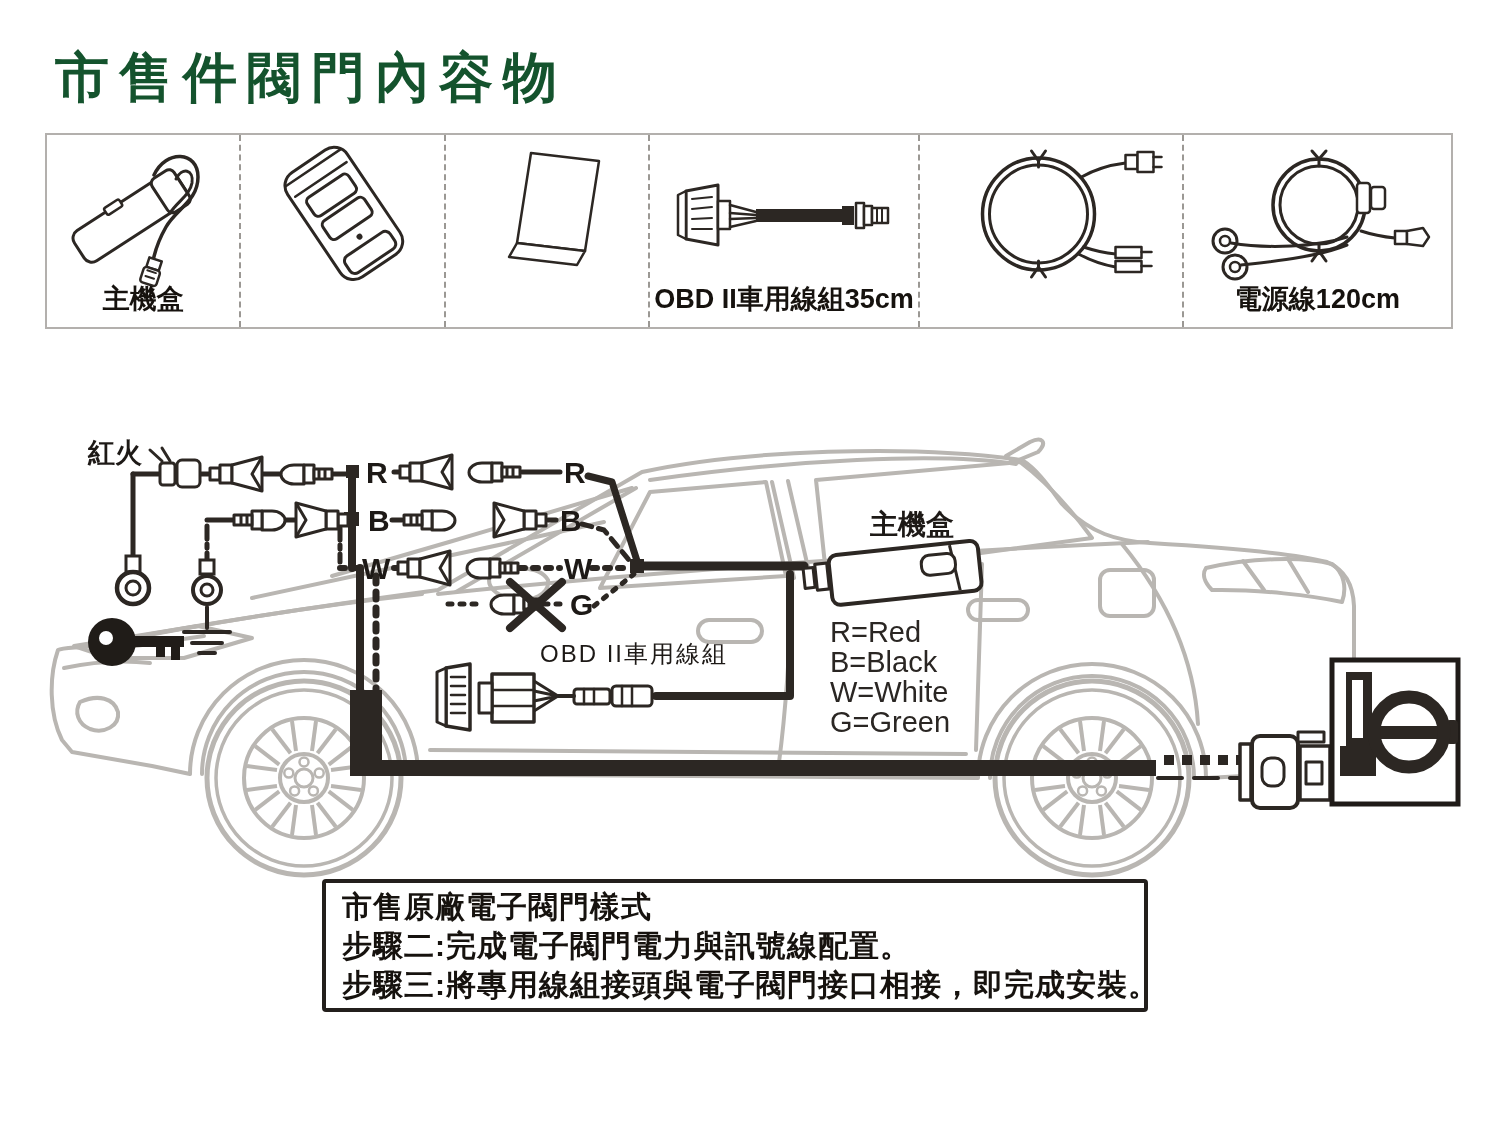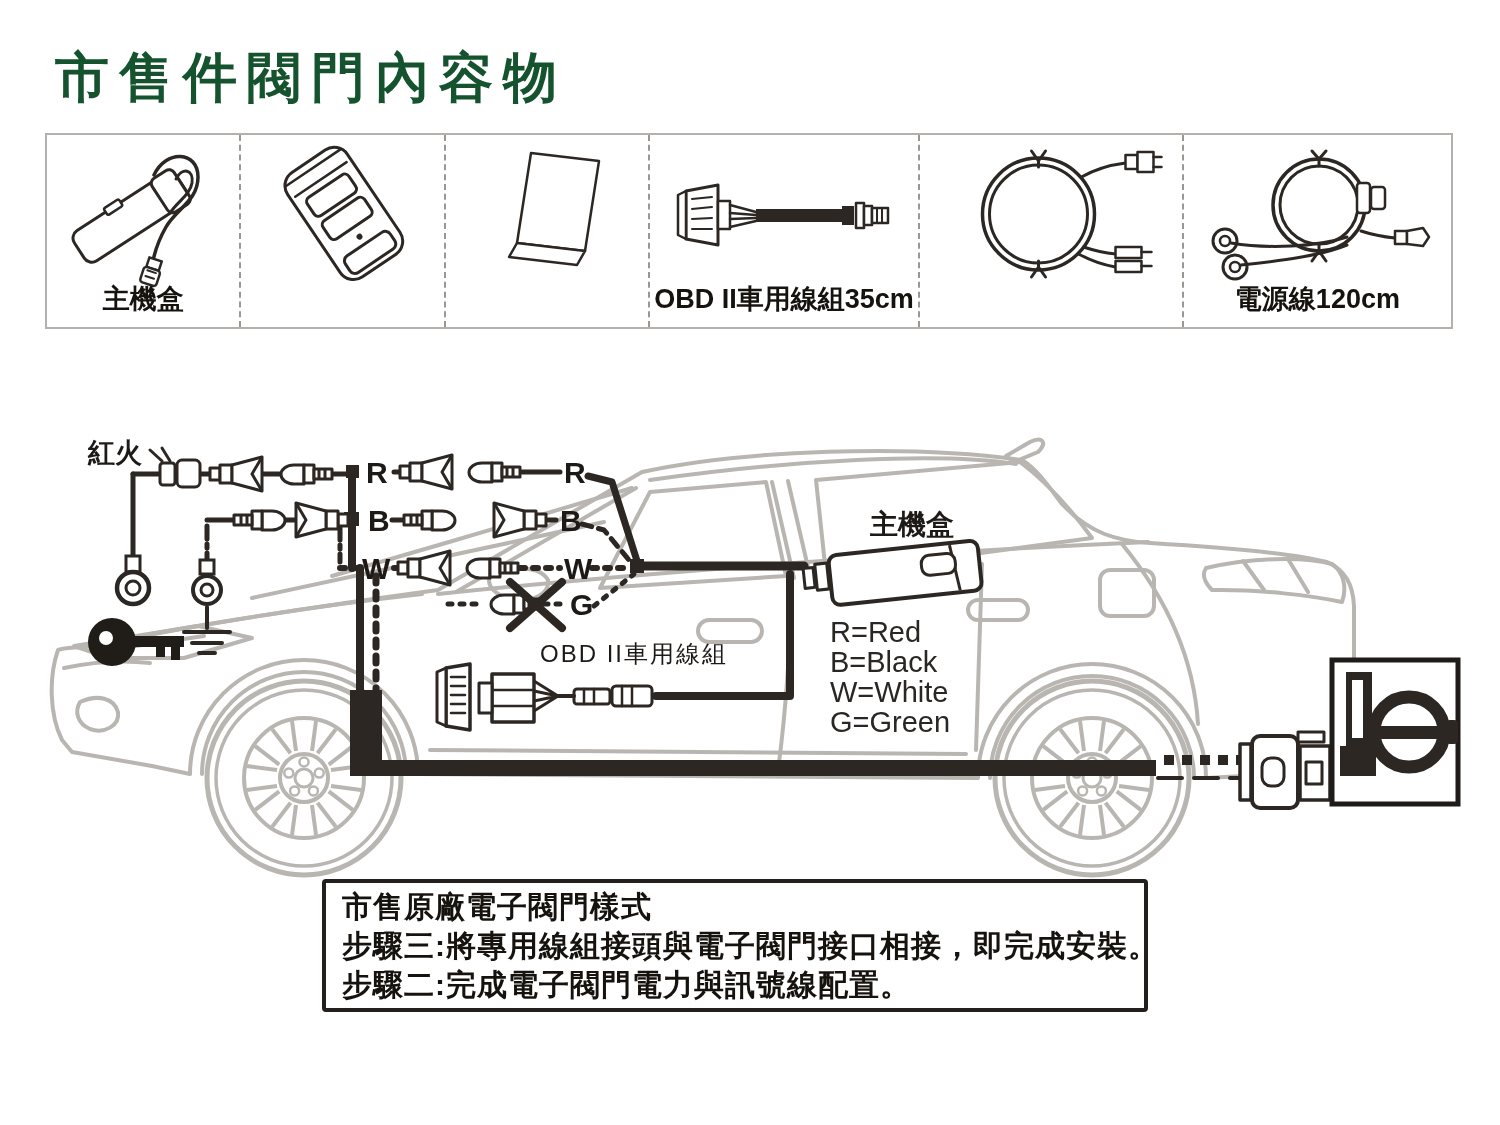--- a/index.html
+++ b/index.html
@@ -379,17 +379,17 @@
     <g>
       <text x="830" y="242" class="legend-text">R=Red</text>
       <text x="830" y="272" class="legend-text">B=Black</text>
       <text x="830" y="302" class="legend-text">W=White</text>
       <text x="830" y="332" class="legend-text">G=Green</text>
     </g>
   </svg>
 
   <div class="steps-box">
     <div>市售原廠電子閥門樣式</div>
+    <div>步驟二:完成電子閥門電力與訊號線配置。</div>
     <div>步驟三:將專用線組接頭與電子閥門接口相接，即完成安裝。</div>
-    <div>步驟二:完成電子閥門電力與訊號線配置。</div>
   </div>
 
 </div>
 
 </body></html>

